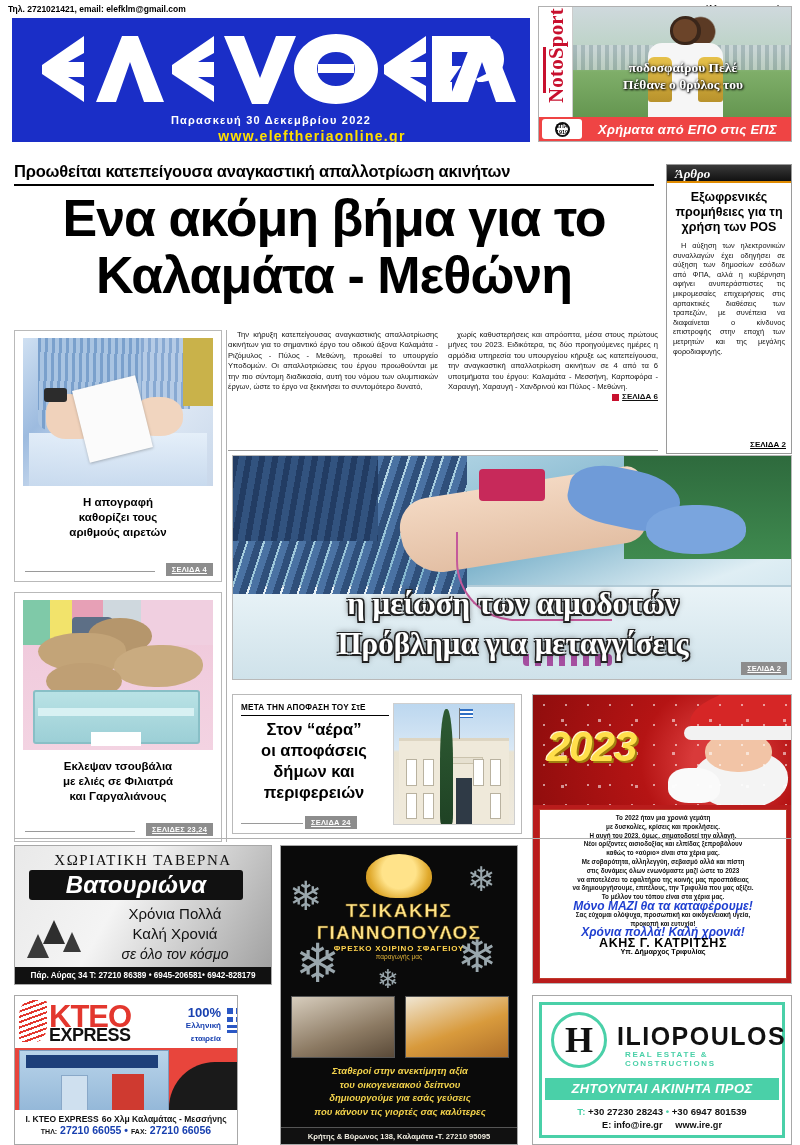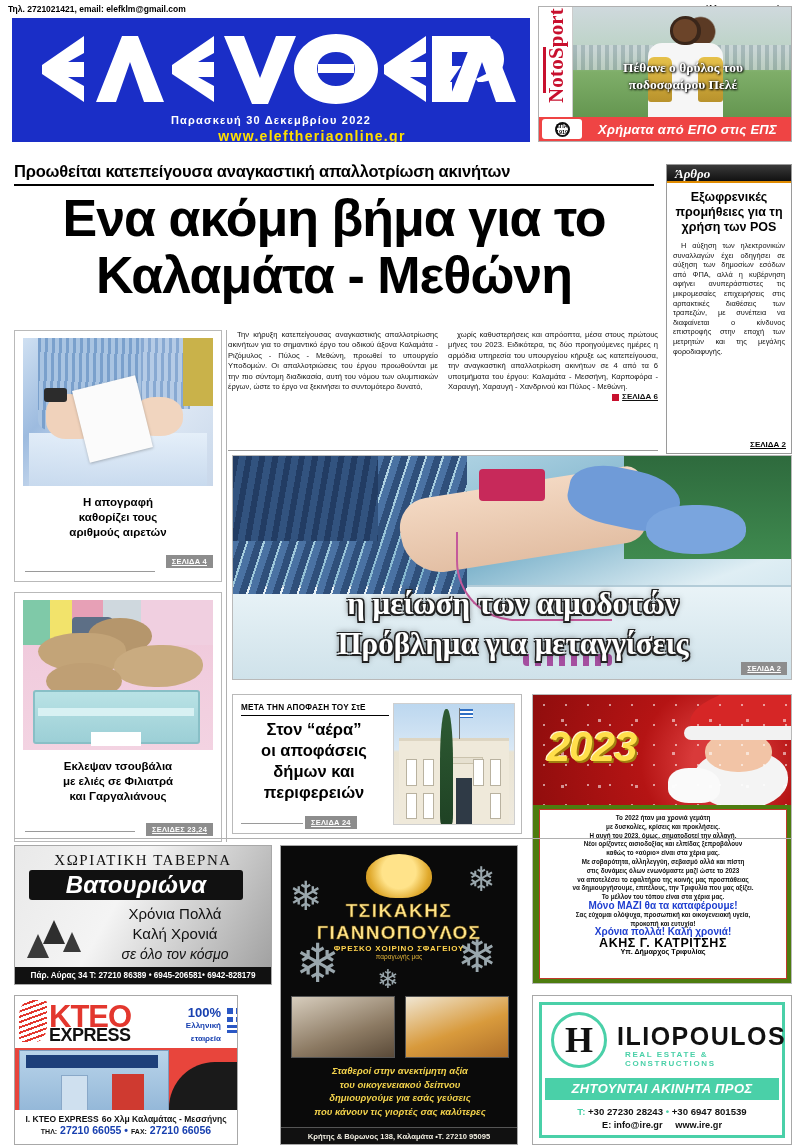--- a/index.html
+++ b/index.html
@@ -228,21 +228,21 @@
     position:absolute; left:0; top:128px; width:560px; text-align:center;
     font-family:"Liberation Serif", serif; font-size:31px; line-height:40px;
     color:#fff; font-weight:bold;
     text-shadow:-1.5px -1.5px 0 #222,1.5px -1.5px 0 #222,-1.5px 1.5px 0 #222,1.5px 1.5px 0 #222,0 0 6px rgba(0,0,0,.7);
   }
   .blood-badge { position:absolute; right:4px; bottom:4px; background:#8d8d8d; color:#fff;
     font-size:7.5px; font-weight:bold; padding:2px 6px; text-decoration:underline;}
 
   
   .santa { position:absolute; left:532px; top:694px; width:260px; height:290px;
-    border:1px solid #b9b9b9; overflow:hidden; background:#4d7c0f;}
+    border:1px solid #b9b9b9; overflow:hidden; background:#b91c1c;}
   .santa-photo { position:absolute; left:0; top:0; width:260px; height:110px;
     background:radial-gradient(circle at 72% 60%, #d93a3a 0 14%, #b51414 40%, #8f0d0d 100%); overflow:hidden;}
   .santa-photo .hat { position:absolute; left:60%; top:-6%; width:44%; height:44%; background:#d62626;
     border-radius:60% 40% 30% 60%; transform:rotate(-12deg); border-top:0;}
   .santa-photo .hatband { position:absolute; left:58%; top:28%; width:46%; height:13%; background:#f2f2f2; border-radius:14px;}
   .santa-photo .face { position:absolute; left:66%; top:34%; width:26%; height:36%; background:#f2c4a6; border-radius:48%;}
   .santa-photo .beard { position:absolute; left:62%; top:50%; width:36%; height:54%; background:#f4f4f4; border-radius:46% 46% 50% 50%;}
   .santa-photo .mitten { position:absolute; left:52%; top:66%; width:20%; height:32%; background:#fafafa; border-radius:40% 46% 36% 40%;}
   .santa-photo .snow {
     position:absolute; left:0; top:0; width:100%; height:100%;
@@ -255,21 +255,21 @@
   .santa-year {
     position:absolute; left:14px; top:28px; font-size:42px; font-weight:bold;
     font-style:italic; color:#ffdf4a; letter-spacing:-1px;
     text-shadow:2px 2px 0 #a08010, -1px -1px 0 #fff7cf;
   }
   .santa-txtbox {
     position:absolute; left:6px; top:114px; width:248px; height:170px;
     background:#fff; border:1.5px solid #c0392b; padding:4px 5px;
     text-align:center; font-size:6.3px; line-height:8.8px; color:#111; font-weight:bold;
   }
-  .santa-blue { color:#1f3fd0; font-size:10px; }
+  .santa-blue { color:#1f3fd0; font-style:italic; font-size:12px; }
   .santa-name { font-size:12.5px; letter-spacing:.5px; color:#000; margin-top:2px; }
   .santa-role { font-size:7.2px; color:#000; }
 
   
   .ad { position:absolute; border:1px solid #a8a8a8; overflow:hidden; background:#fff; }
 
   
   #ad-vat { left:14px; top:845px; width:258px; height:140px;
     background:linear-gradient(120deg,#e9e9e9 0%,#f4f4f4 40%,#c9c9c9 70%,#9d9d9d 100%); }
   #ad-vat .t1 { position:absolute; left:0; top:6px; width:100%; text-align:center;
@@ -399,22 +399,22 @@
     </div>
     <div class="ns-photo">
       <div class="ns-stands"></div>
       <div class="ns-body"></div>
       <div class="ns-head"></div>
       <div class="ns-face"></div>
       <div class="ns-trophy-l"></div>
       <div class="ns-trophy-r"></div>
     </div>
     <div class="ns-title">
+      <div>ποδοσφαίρου Πελέ</div>
       <div>Πέθανε ο θρύλος του</div>
-      <div>ποδοσφαίρου Πελέ</div>
     </div>
     <div class="ns-strip">
       <div class="ns-badge">
         <div class="ring">
           <span>ΕΠΑ</span>
           <span>1919</span>
         </div>
       </div>
       <div class="ns-strip-txt">Χρήματα από ΕΠΟ στις ΕΠΣ</div>
     </div>
@@ -458,21 +458,21 @@
       <div class="hand2"></div>
       <div class="watch"></div>
       <div class="ballot"></div>
     </div>
     <div class="cap" style="left:0; top:164px; width:100%;">
       <div>Η απογραφή</div>
       <div>καθορίζει τους</div>
       <div>αριθμούς αιρετών</div>
     </div>
     <div class="badgerule" style="left:10px; top:240px; width:130px;"></div>
-    <div class="pagebadge" style="right:8px; top:224px;">ΣΕΛΙΔΑ 4</div>
+    <div class="pagebadge" style="right:8px; top:232px;">ΣΕΛΙΔΑ 4</div>
   </div>
 
   <div class="card" style="left:14px; top:592px; width:208px; height:250px;">
     <div class="card-img" id="sackimg" style="left:8px; top:7px; width:190px; height:150px;">
       <div class="wall"></div>
       <div class="car"></div>
       <div class="s2"></div>
       <div class="s1"></div>
       <div class="s3"></div>
       <div class="s4"></div>

